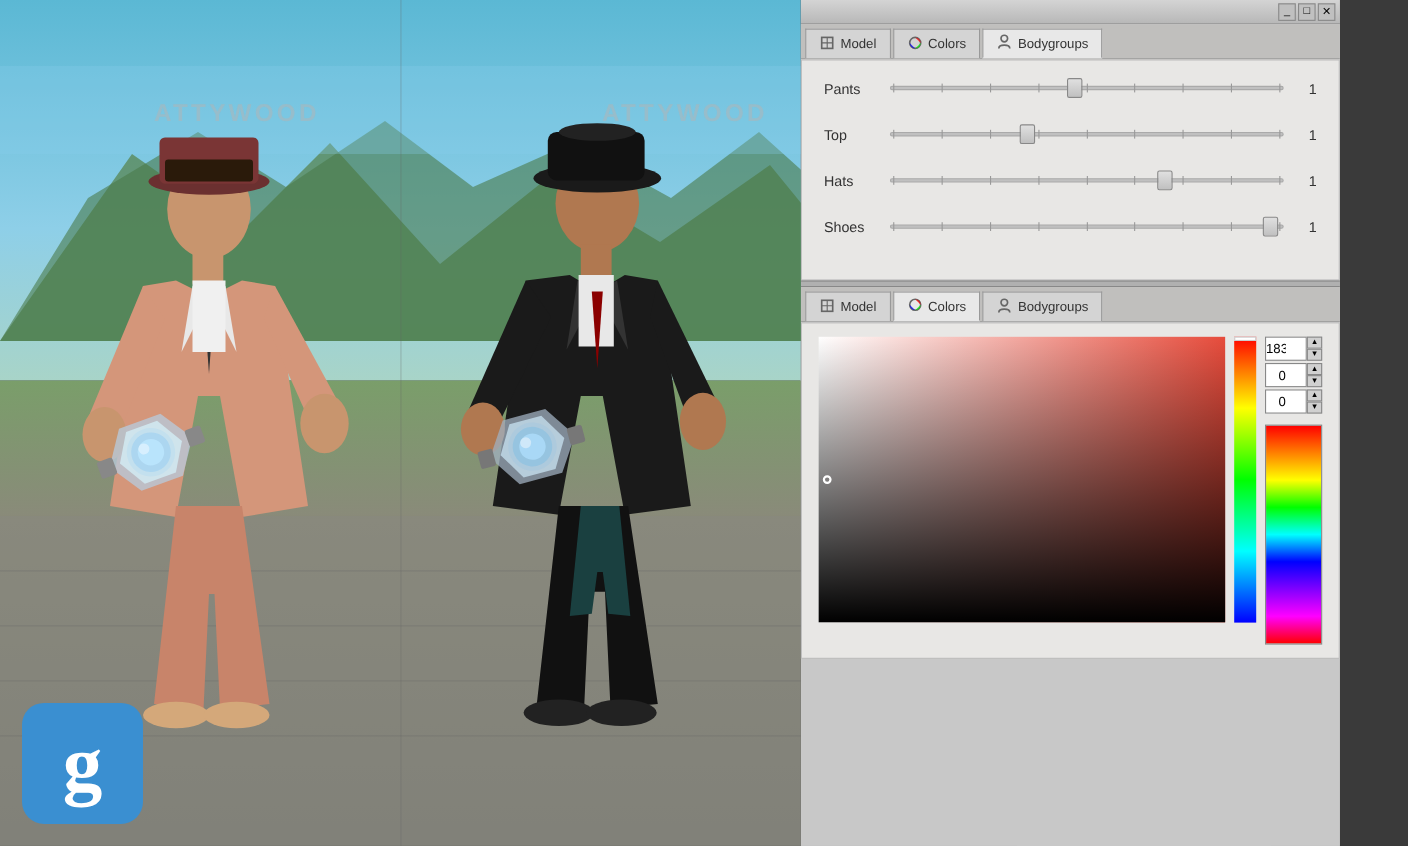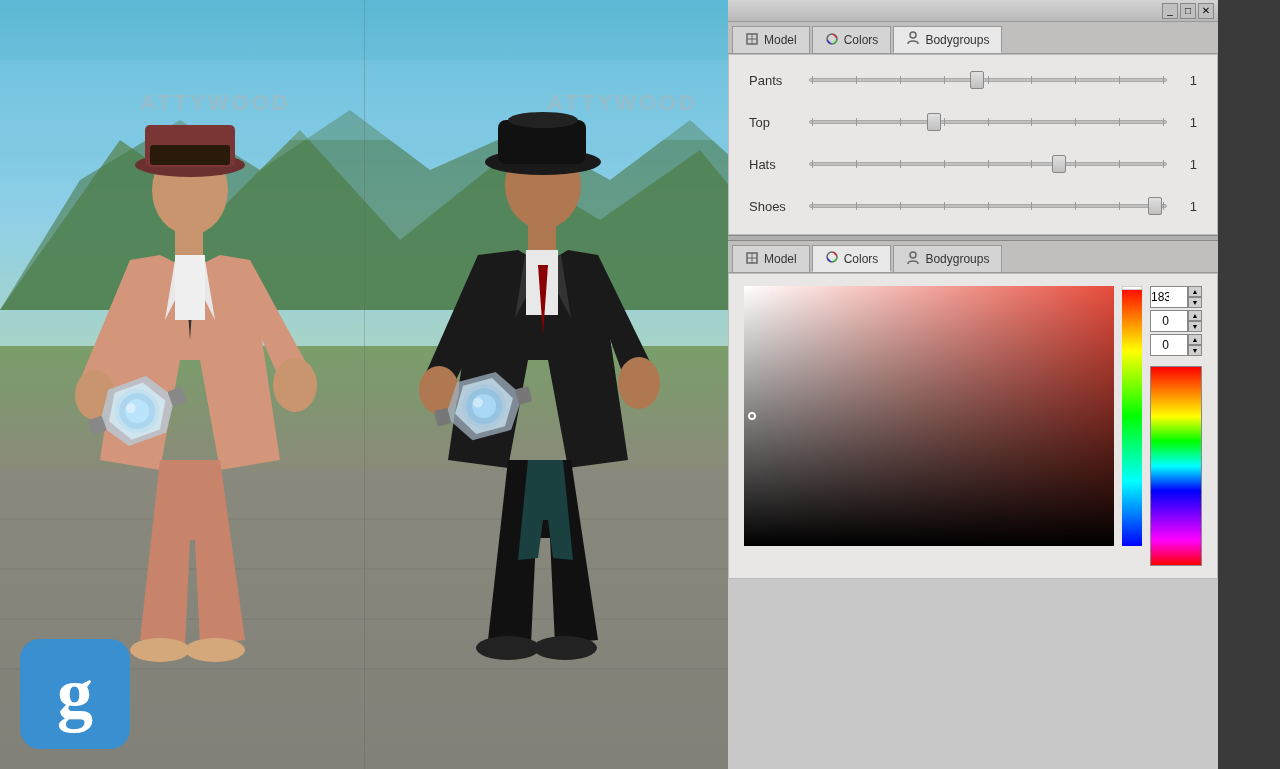--- a/index.html
+++ b/index.html
@@ -608,21 +608,21 @@
               <div class="tick"></div>
                 <div class="tick"></div>
                 <div class="tick"></div>
             </div>
             <div class="slider-thumb" style="left:68%"></div>
           </div>
         </div>
         <span class="slider-value">1</span>
       </div>
 
-      <div class="slider-row" style="margin-bottom:3px;">
+      <div class="slider-row" style="margin-bottom:23px;">
         <span class="slider-label">Shoes</span>
         <div class="slider-container">
           <div class="slider-track">
             <div class="slider-ticks">
               <div class="tick"></div>
                 <div class="tick"></div>
                 <div class="tick"></div>
               <div class="tick"></div>
                 <div class="tick"></div>
                 <div class="tick"></div>

